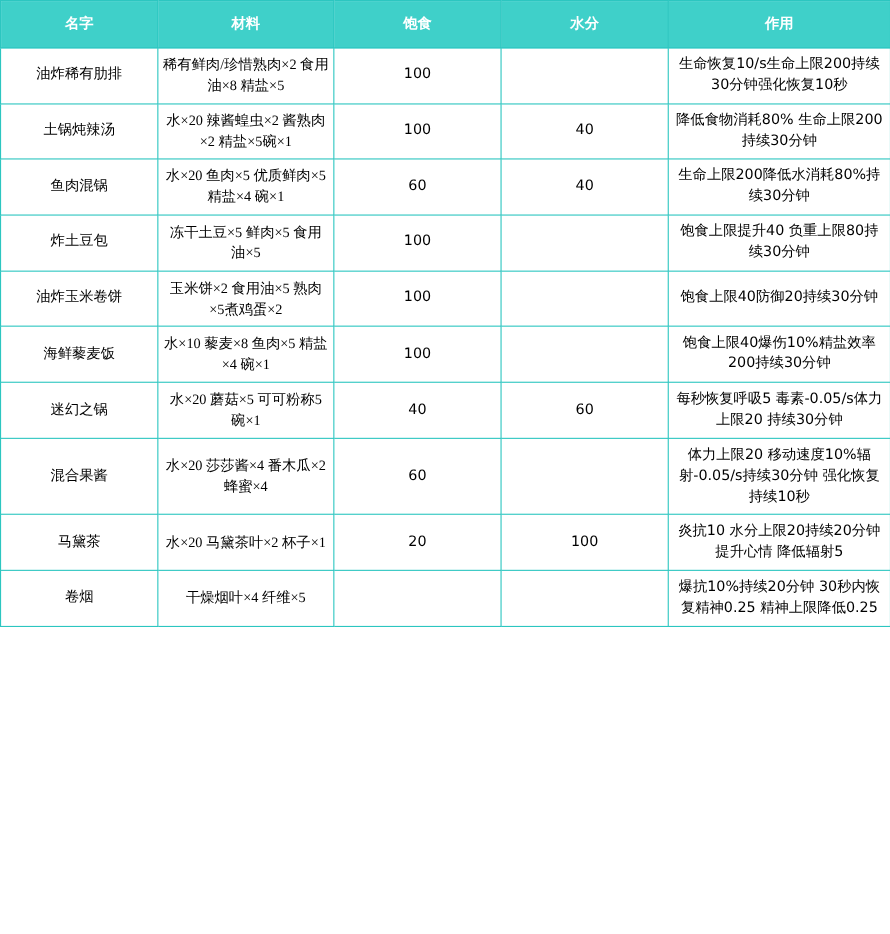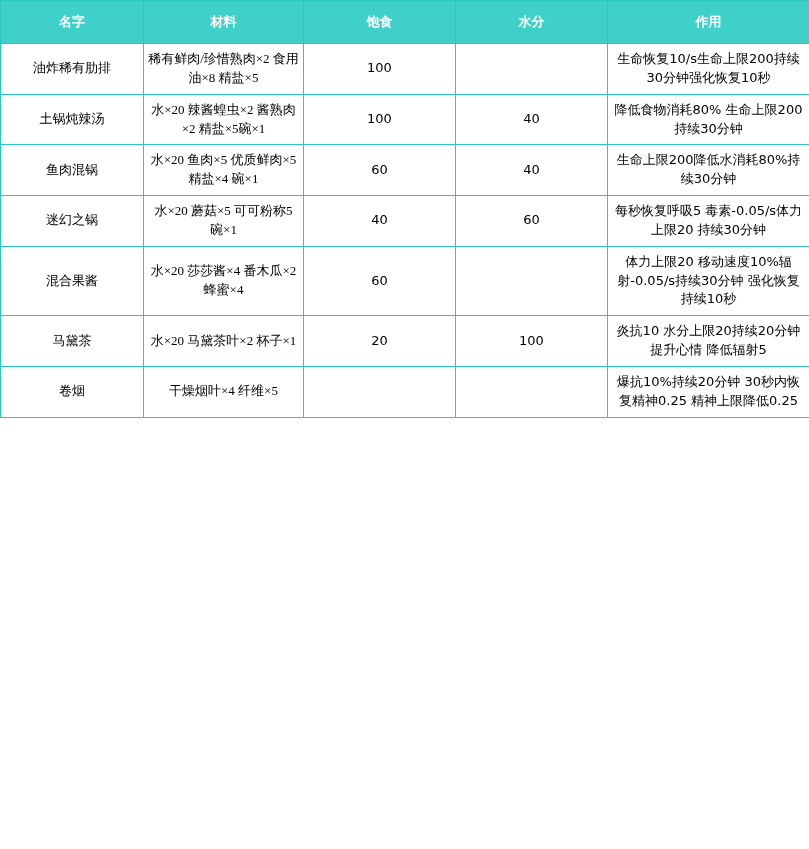--- a/index.html
+++ b/index.html
@@ -94,20 +94,41 @@
       <td class="cell-effect">降低食物消耗80% 生命上限200持续30分钟</td>
     </tr>
     <tr>
       <td class="cell-name">鱼肉混锅</td>
       <td class="cell-mat">水×20 鱼肉×5 优质鲜肉×5 精盐×4 碗×1</td>
       <td class="cell-food">60</td>
       <td class="cell-water">40</td>
       <td class="cell-effect">生命上限200降低水消耗80%持续30分钟</td>
     </tr>
     <tr>
+      <td class="cell-name">炸土豆包</td>
+      <td class="cell-mat">冻干土豆×5 鲜肉×5 食用油×5</td>
+      <td class="cell-food">100</td>
+      <td class="cell-water"></td>
+      <td class="cell-effect">饱食上限提升40 负重上限80持续30分钟</td>
+    </tr>
+    <tr>
+      <td class="cell-name">油炸玉米卷饼</td>
+      <td class="cell-mat">玉米饼×2 食用油×5 熟肉×5煮鸡蛋×2</td>
+      <td class="cell-food">100</td>
+      <td class="cell-water"></td>
+      <td class="cell-effect">饱食上限40防御20持续30分钟</td>
+    </tr>
+    <tr>
+      <td class="cell-name">海鲜藜麦饭</td>
+      <td class="cell-mat">水×10 藜麦×8 鱼肉×5 精盐×4 碗×1</td>
+      <td class="cell-food">100</td>
+      <td class="cell-water"></td>
+      <td class="cell-effect">饱食上限40爆伤10%精盐效率200持续30分钟</td>
+    </tr>
+    <tr>
       <td class="cell-name">迷幻之锅</td>
       <td class="cell-mat">水×20 蘑菇×5 可可粉称5 碗×1</td>
       <td class="cell-food">40</td>
       <td class="cell-water">60</td>
       <td class="cell-effect">每秒恢复呼吸5 毒素-0.05/s体力上限20 持续30分钟</td>
     </tr>
     <tr>
       <td class="cell-name">混合果酱</td>
       <td class="cell-mat">水×20 莎莎酱×4 番木瓜×2 蜂蜜×4</td>
       <td class="cell-food">60</td>

